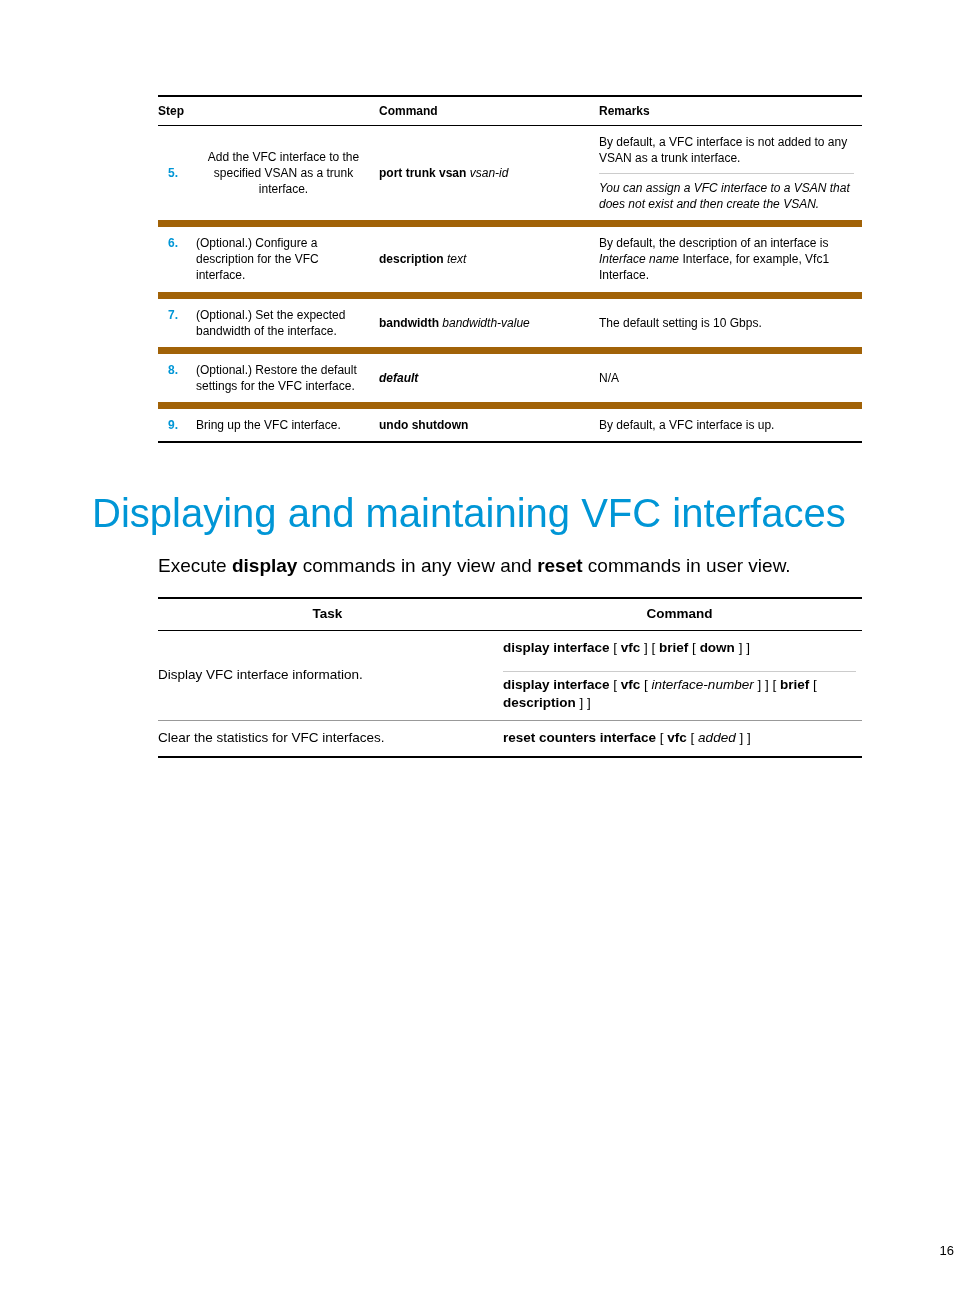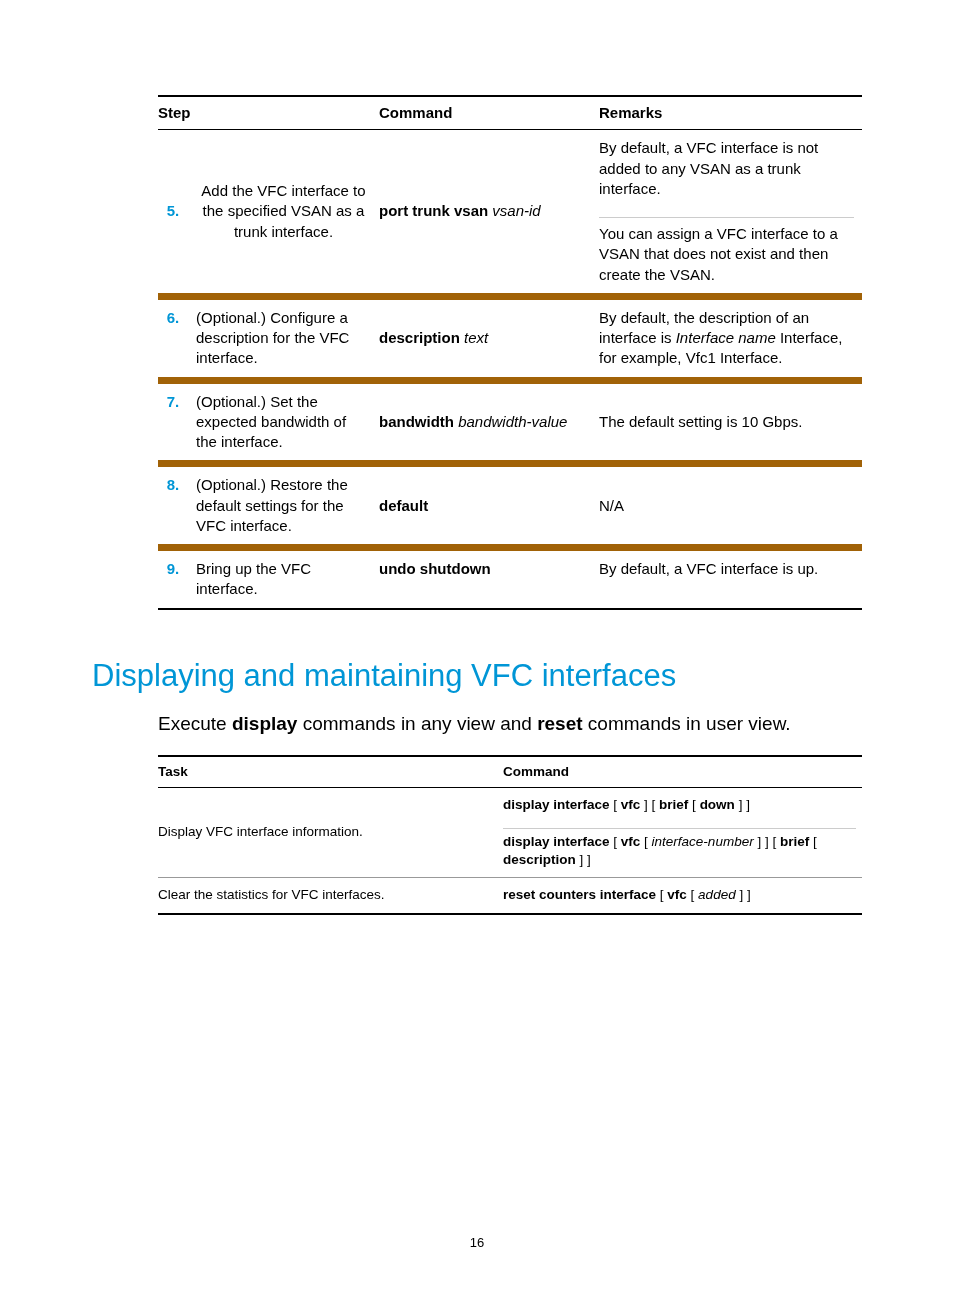--- a/index.html
+++ b/index.html
@@ -14,21 +14,21 @@
     position: relative;
     box-sizing: border-box;
   }
   .page {
     padding: 95px 92px 50px 92px;
   }
   .tbl1 {
     width: 704px;
     margin-left: 66px;
     border-collapse: collapse;
-    font-size: 15px;
+    font-size: 12px;
     line-height: 1.35;
   }
   .tbl1 thead tr {
     border-top: 2px solid #000;
     border-bottom: 1px solid #000;
   }
   .tbl1 th {
     text-align: left;
     font-weight: bold;
     padding: 6px 6px 6px 0;
@@ -46,63 +46,63 @@
     color: #0096d6;
     font-weight: bold;
     text-align: center;
     width: 30px;
     padding-right: 6px;
     padding-left: 6px;
   }
   .stepdesc { width: 175px; }
   .cmdcol   { width: 210px; }
   .remcol   { }
-  .subrow { border-top: 1px solid #ccc; margin-top:18px; padding-top:6px; }
+  .subrow { border-top: 1px solid #ccc; margin-top:6px; padding-top:6px;font-style:italic; }
   h1 {
     font-family: Arial, Helvetica, sans-serif;
     font-weight: normal;
     color: #0096d6;
-    font-size: 31px;
+    font-size: 40px;
     margin: 48px 0 16px 0;
   }
   .intro {
     font-size: 19px;
     margin-left: 66px;
     margin-bottom: 20px;
   }
   .tbl2 {
     width: 704px;
     margin-left: 66px;
     border-collapse: collapse;
     font-size: 13.5px;
     line-height: 1.35;
   }
   .tbl2 thead tr {
     border-top: 2px solid #000;
     border-bottom: 1px solid #000;
   }
   .tbl2 th {
-    text-align: left;
+    text-align: center;
     font-weight: bold;
     padding: 6px 6px 6px 0;
   }
   .tbl2 td {
     padding: 8px 6px 8px 0;
     vertical-align: top;
     border-bottom: 1px solid #999;
   }
   .tbl2 tbody tr:last-child td {
     border-bottom: 2px solid #000;
   }
   .cmdline2 { border-top: 1px solid #ccc; margin-top:14px; padding-top:4px; }
   .pagefoot {
     position: absolute;
-    bottom: 46px;
+    bottom: 38px;
     width: 100%;
-    text-align: center;
+    text-align: right;
     font-size: 13px;
   }
   b { font-weight: bold; }
   i { font-style: italic; }
 </style>
 </head>
 <body>
 
 <div class="page">
 
@@ -150,21 +150,21 @@
       <td class="stepdesc">(Optional.) Set the expected bandwidth of the interface.</td>
       <td class="cmdcol" style="vertical-align:middle;">
         <b>bandwidth</b> <i>bandwidth-value</i>
       </td>
       <td class="remcol" style="vertical-align:middle;">The default setting is 10 Gbps.</td>
     </tr>
 
     <tr>
       <td class="stepnum">8.</td>
       <td class="stepdesc">(Optional.) Restore the default settings for the VFC interface.</td>
-      <td class="cmdcol" style="vertical-align:middle;">
+      <td class="cmdcol" style="vertical-align:middle;font-style:italic;">
         <b>default</b>
       </td>
       <td class="remcol" style="vertical-align:middle;">N/A</td>
     </tr>
 
     <tr>
       <td class="stepnum">9.</td>
       <td class="stepdesc">Bring up the VFC interface.</td>
       <td class="cmdcol">
         <b>undo shutdown</b>

